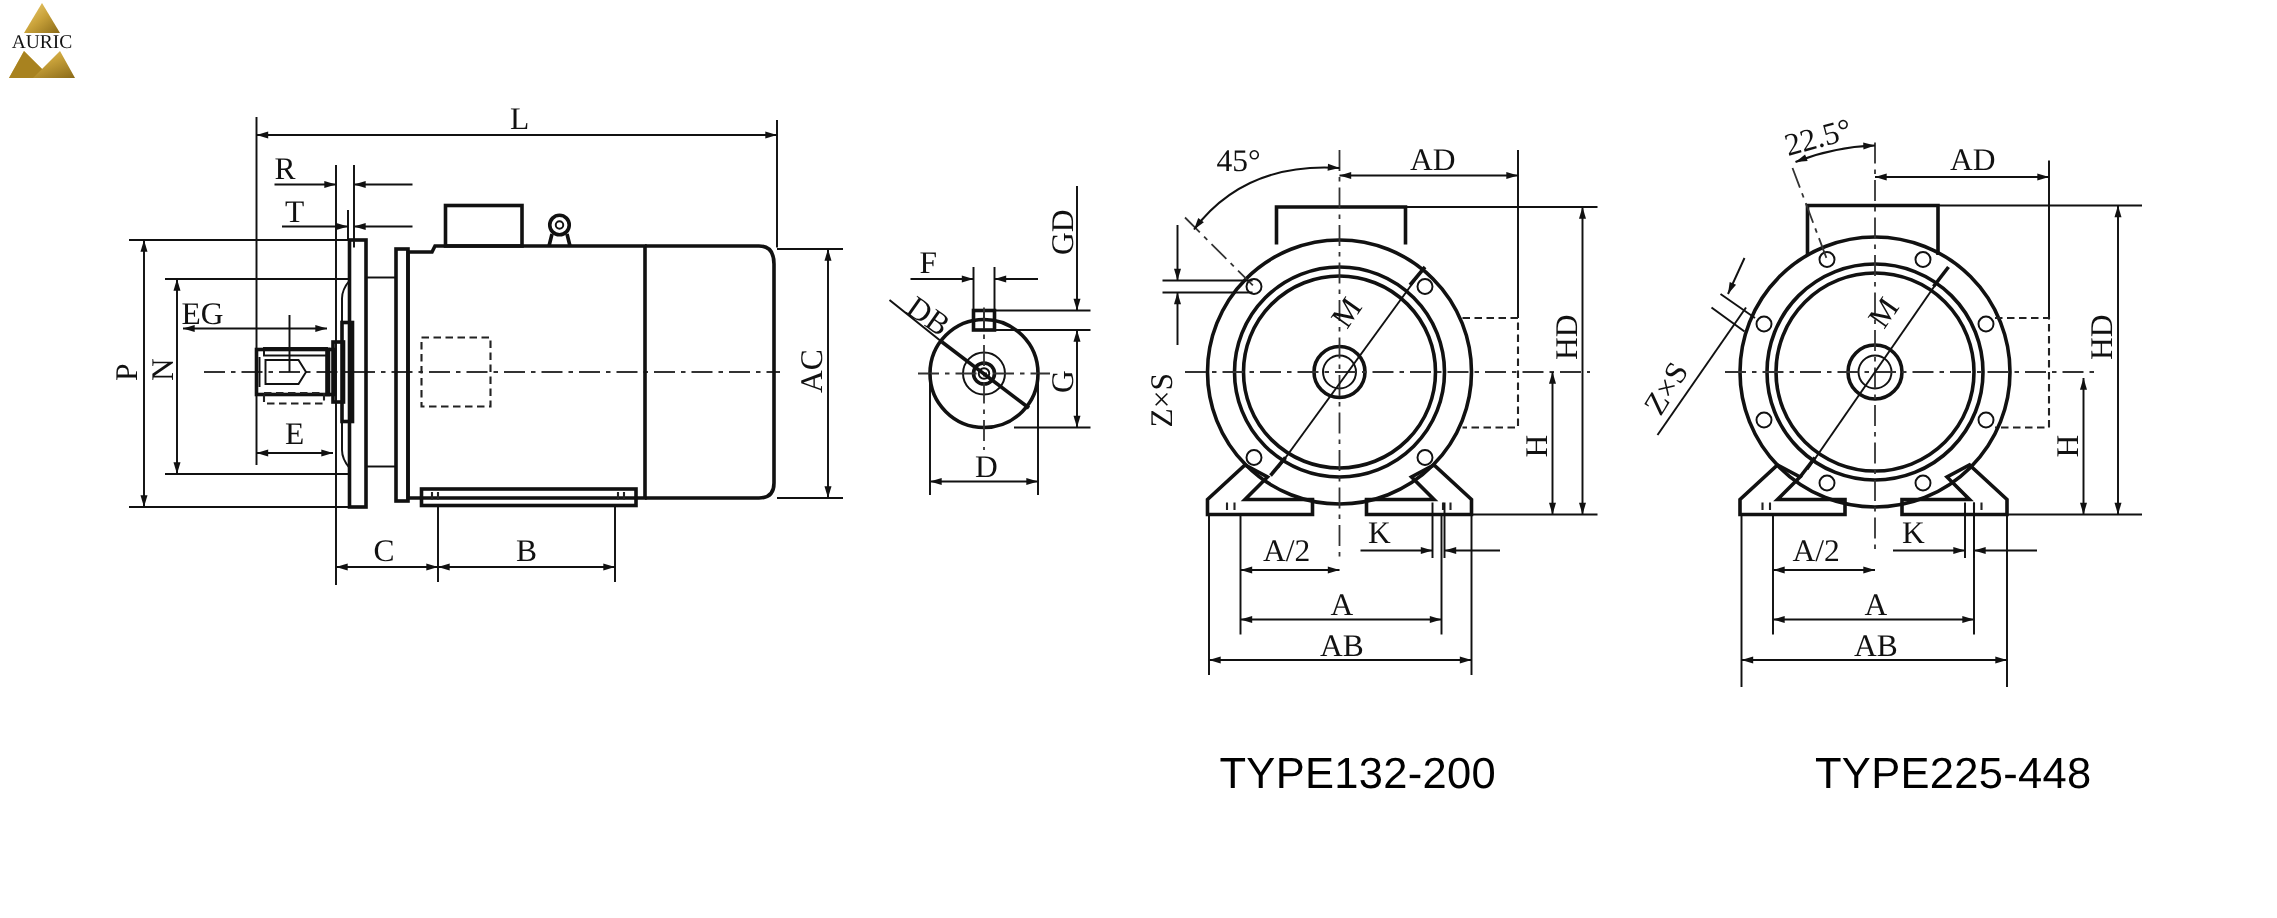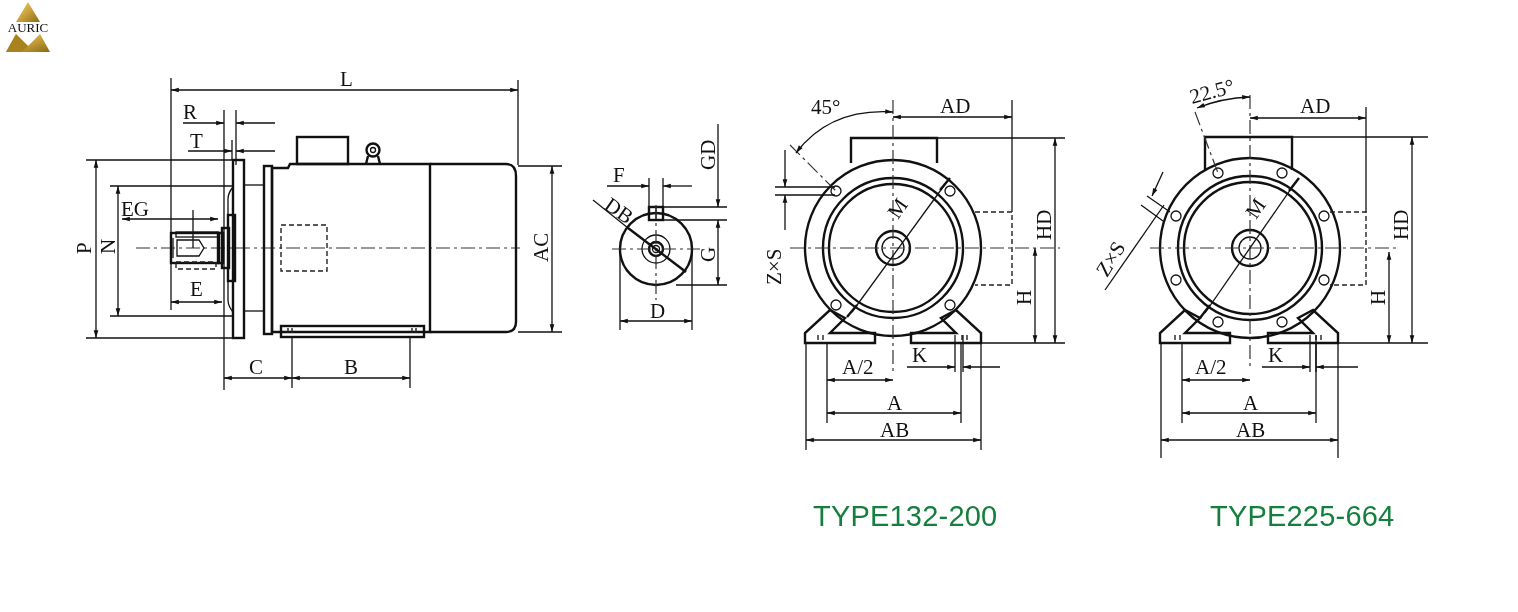--- a/index.html
+++ b/index.html
@@ -4,21 +4,21 @@
 <style>
   html, body { margin: 0; padding: 0; background: #ffffff; }
   body { width: 1518px; height: 612px; position: relative; overflow: hidden; font-family: "Liberation Sans", sans-serif; }
   #logo { position: absolute; left: 0; top: 0; width: 56px; height: 54px; }
   #drawing { position: absolute; left: 0; top: 0; width: 1518px; height: 612px; }
   .ln { stroke: #111; fill: none; stroke-width: 1.3; }
   .th { stroke: #111; fill: none; stroke-width: 2.4; }
   .dsh { stroke: #222; fill: none; stroke-width: 1.4; stroke-dasharray: 5 3; }
   .ctr { stroke: #333; fill: none; stroke-width: 1.2; stroke-dasharray: 14 4 3 4; }
   .lbl { font-family: "Liberation Serif", serif; font-size: 21px; fill: #111; }
-  .cap { position: absolute; font-family: "Liberation Sans", sans-serif; font-size: 29px; color: #15803d; letter-spacing: 0.2px; }
+  .cap { position: absolute; font-family: "Liberation Sans", sans-serif; font-size: 29px; color: #000000; letter-spacing: 0.2px; }
   #cap1 { left: 813px; top: 500px; }
   #cap2 { left: 1210px; top: 500px; }
   .logotext { font-family: "Liberation Serif", serif; font-size: 13px; fill: #111; }
 </style>
 </head>
 <body>
 
 <svg id="logo" viewBox="0 0 56 54">
   <defs>
     <linearGradient id="gold" x1="0" y1="0" x2="1" y2="1">
@@ -289,13 +289,13 @@
 
     <line class="ln" x1="1310" y1="335" x2="1310" y2="372"></line>
     <line class="ln" x1="1316" y1="335" x2="1316" y2="372"></line>
     <line class="ln" x1="1262" y1="367" x2="1310" y2="367" marker-end="url(#ar)"></line>
     <line class="ln" x1="1358" y1="367" x2="1316" y2="367" marker-end="url(#ar)"></line>
     <text class="lbl" x="1268" y="362">K</text>
   </g>
 </svg>
 
 <div id="cap1" class="cap">TYPE132-200</div>
-<div id="cap2" class="cap">TYPE225-664</div>
+<div id="cap2" class="cap">TYPE225-448</div>
 
 </body></html>

